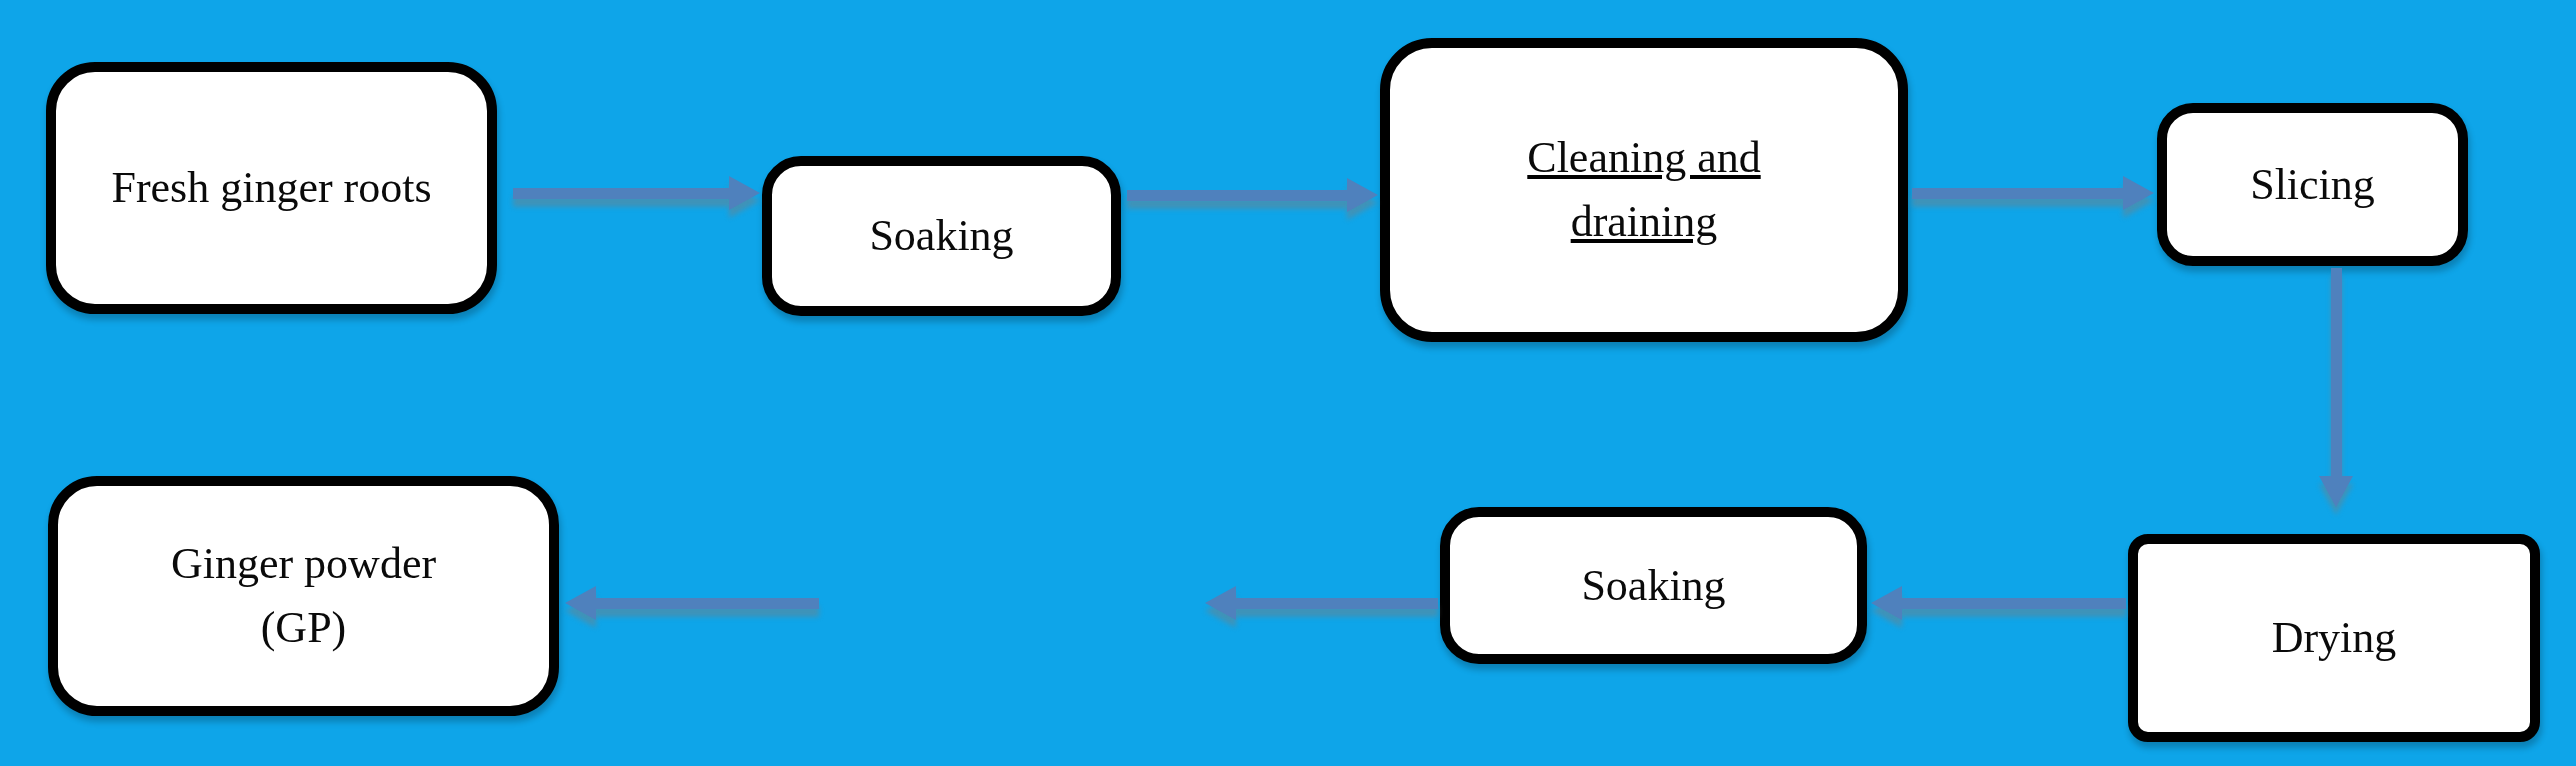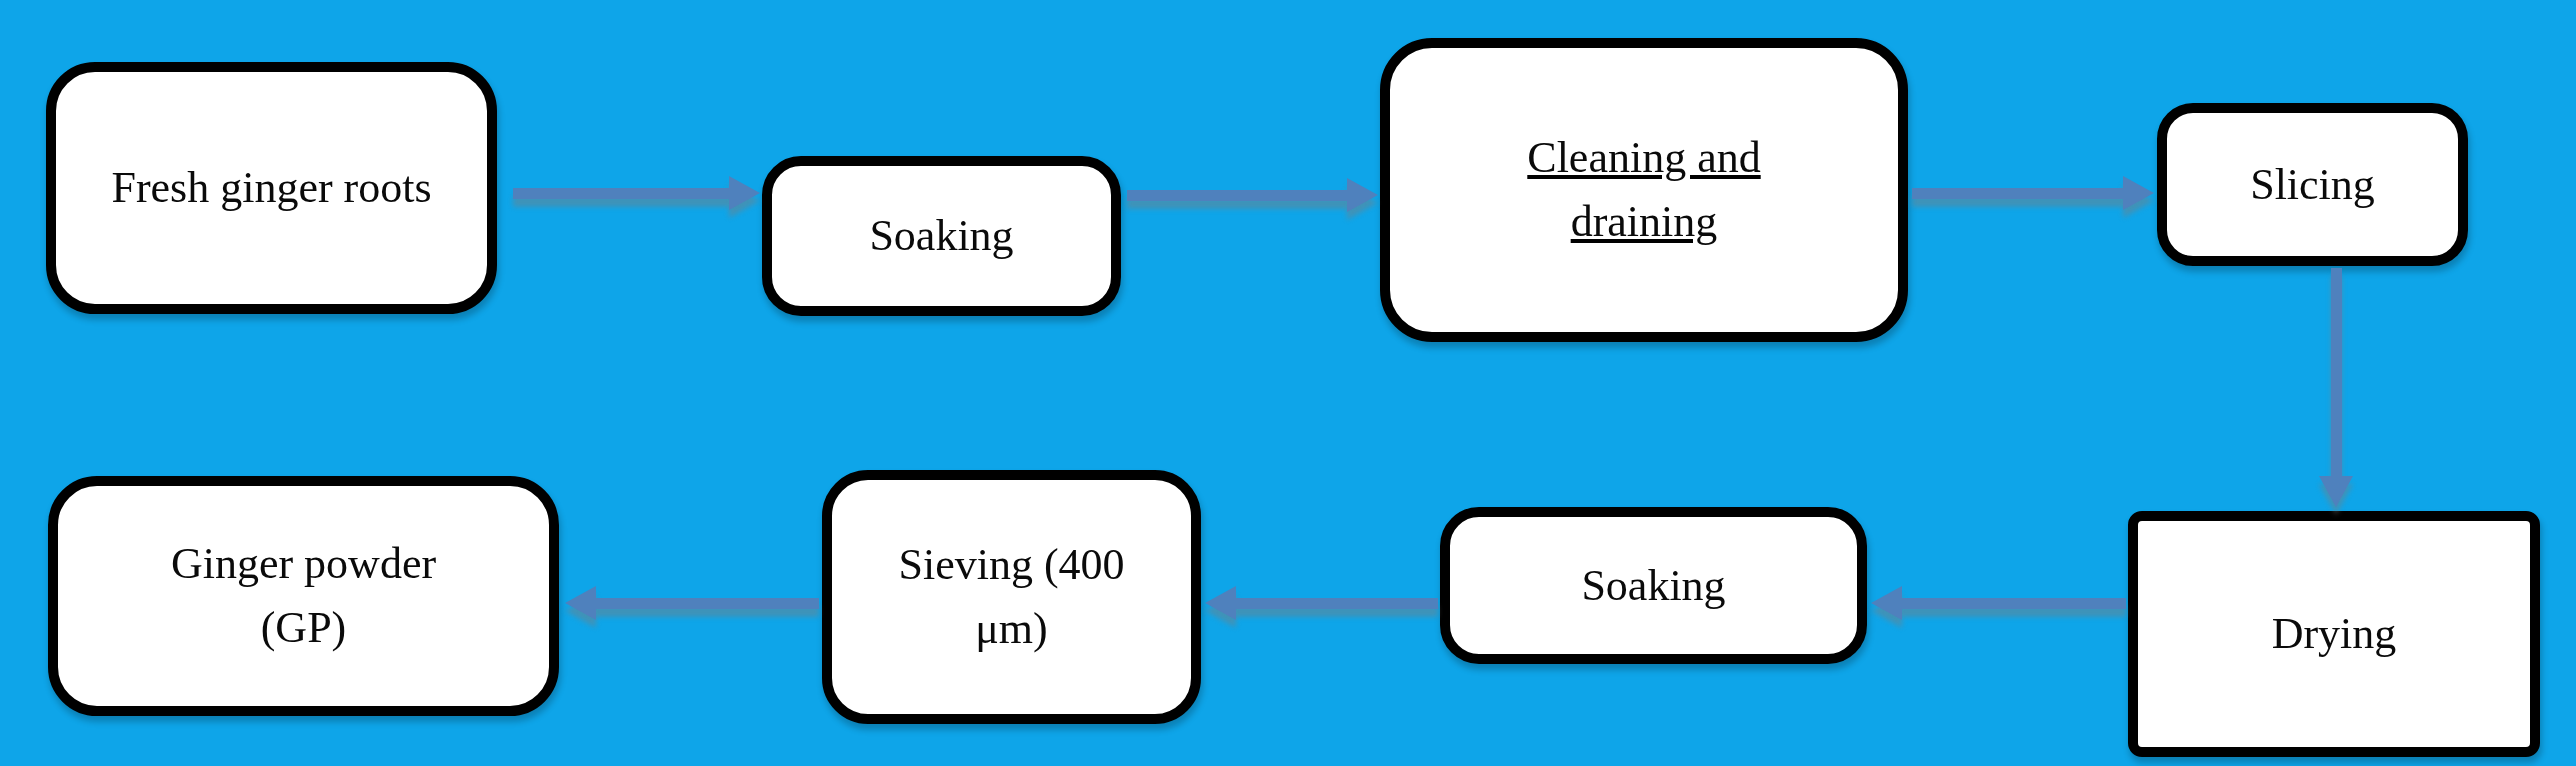--- a/index.html
+++ b/index.html
@@ -28,21 +28,21 @@
     color: #0a0a0a;
     font-size: 44px;
     line-height: 1.45;
     display: inline-block;
   }
 
   .n1 { left:46px;   top:62px;  width:451px; height:252px; border-radius:49px; }
   .n2 { left:762px; top:112px; width:359px; height:160px; border-radius:39px;margin-top:44px; }
   .n3 { left:1380px; top:38px;  width:528px; height:304px; border-radius:52px;text-decoration:underline; }
   .n4 { left:2157px; top:103px; width:311px; height:163px; border-radius:36px;text-align:center; }
-  .n5 { left:2128px; top:511px; width:412px; height:246px; border-radius:14px; }
+  .n5 { left:2128px; top:534px; width:412px; height:208px; border-radius:20px; }
   .n6 { left:1440px; top:507px; width:427px; height:157px; border-radius:39px; }
   .n7 { left:822px; top:470px; width:379px; height:254px; border-radius:46px; }
   .n8 { left:48px;   top:476px; width:511px; height:240px; border-radius:49px; }
 
   .n1 .label { max-width:338px; }
   .n3 .label { max-width:364px; }
   .n7 .label { max-width:293px; }
   .n8 .label { max-width:345px; }
 
   
@@ -104,23 +104,20 @@
   <div class="node n4">
     <span class="label">Slicing</span>
   </div>
 
   <div class="node n5">
     <span class="label">Drying</span>
   </div>
   <div class="node n6">
     <span class="label">Soaking</span>
   </div>
-  <div class="node n7">
-    <span class="label">Sieving (400 μm)</span>
-  </div>
   <div class="node n8">
     <span class="label">Ginger powder (GP)</span>
   </div>
 
   <div class="arrow h right a1">
     <div class="shaft"></div>
     <div class="head"></div>
   </div>
   <div class="arrow h right a2">
     <div class="shaft"></div>

